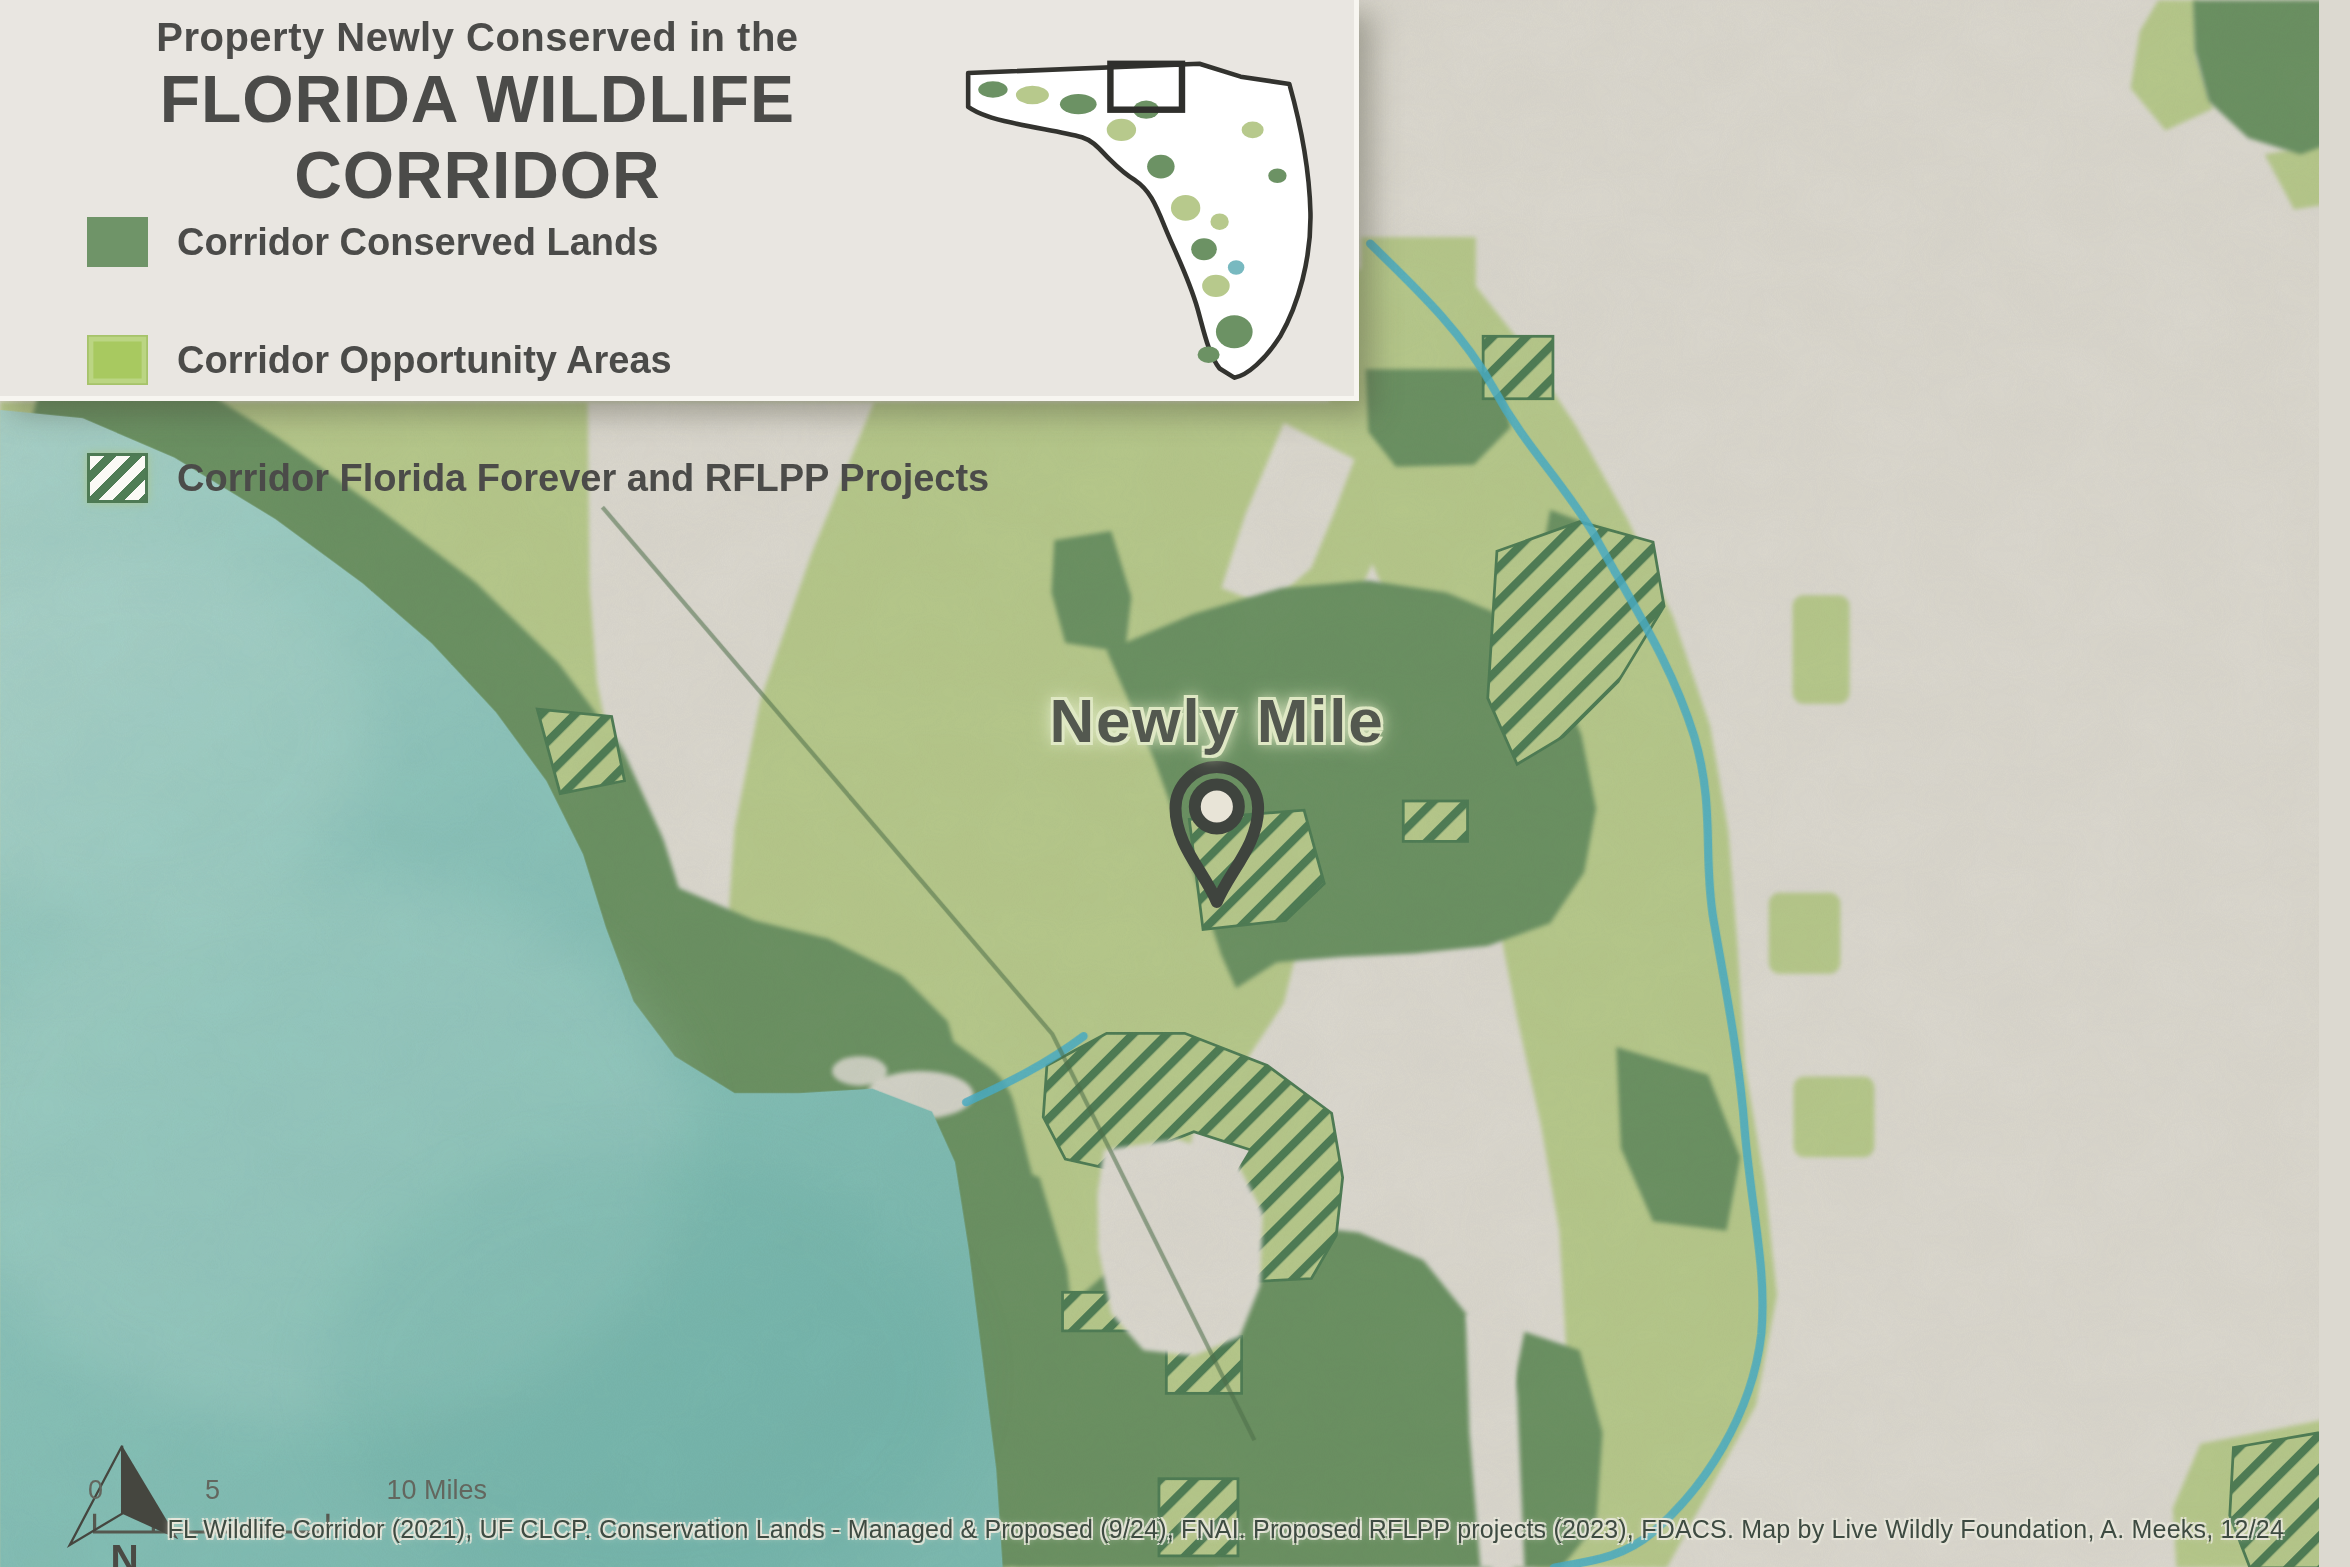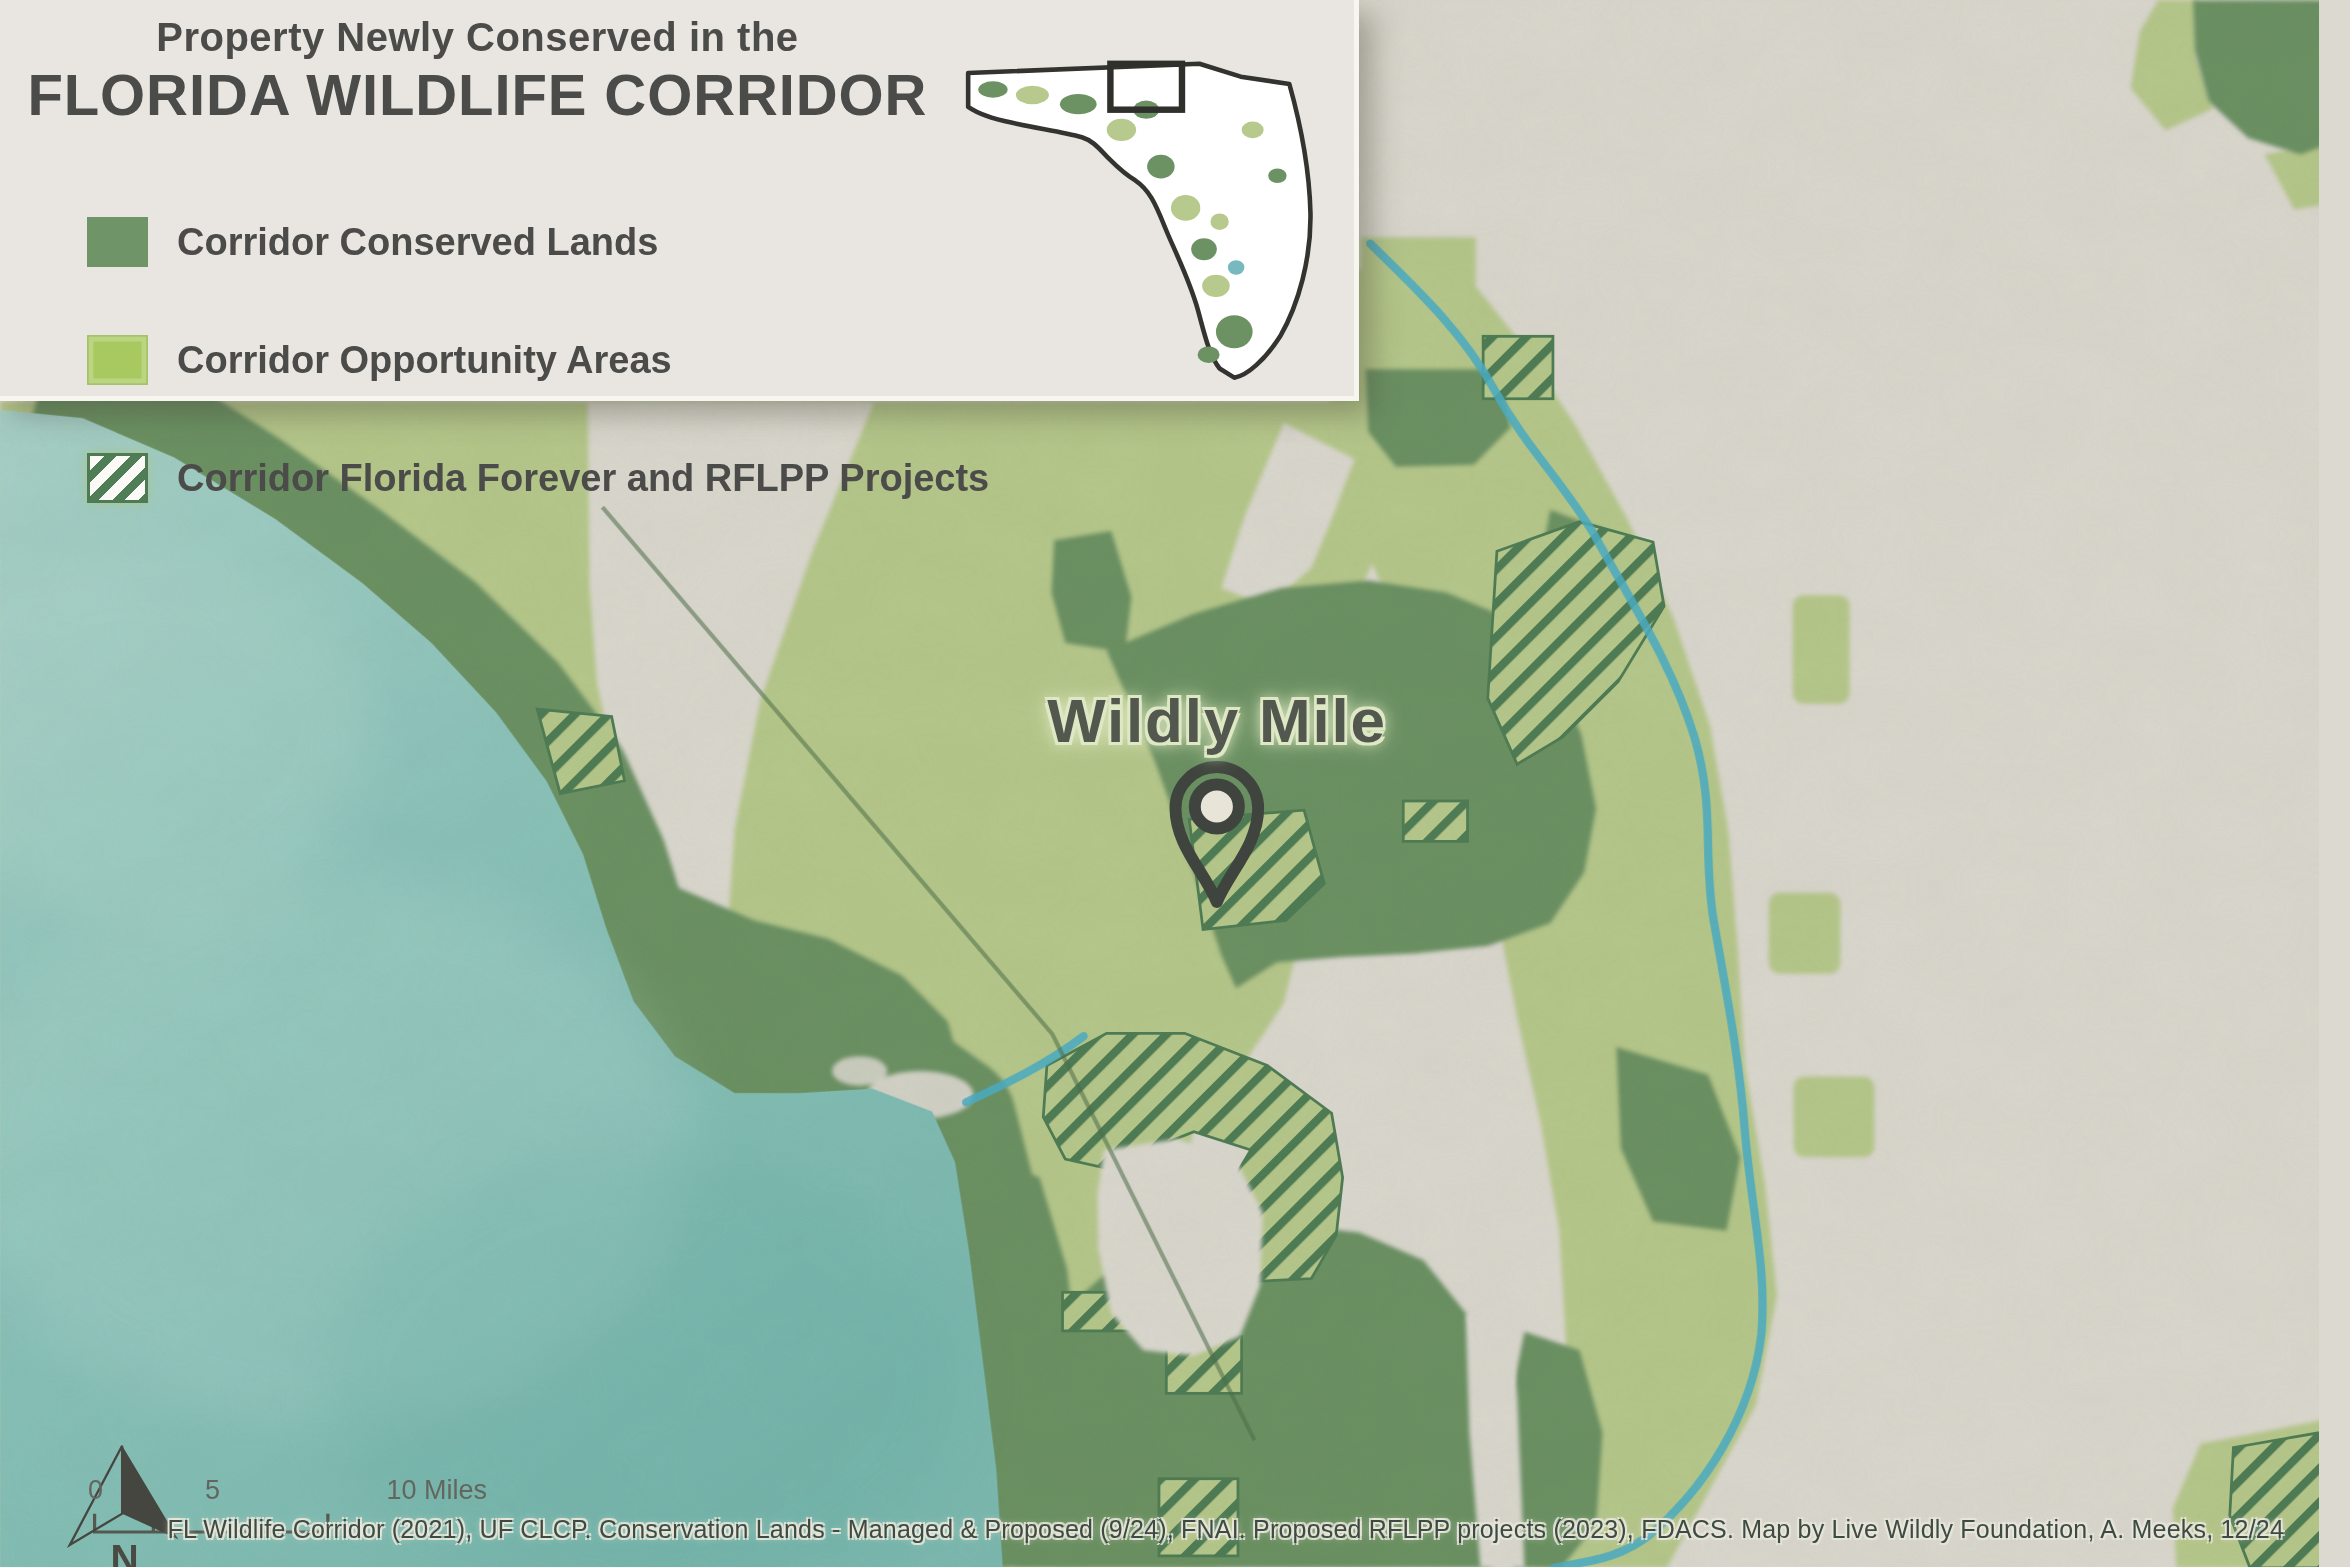--- a/index.html
+++ b/index.html
@@ -12,21 +12,21 @@
   .f-light{fill:var(--c-opportunity);}
   .f-dark{fill:var(--c-conserved);}
   .f-hatch{fill:url(#hatchPat);}
   
   #legend{position:absolute;left:0;top:0;width:1359px;height:401px;
           background:var(--c-panel);
           border-right:5.5px solid #f7f5f0;border-bottom:5.5px solid #f7f5f0;
           box-shadow:13px 13px 27.5px rgba(70,70,55,.38);box-sizing:border-box;}
   #legend-titles{position:absolute;left:18.4px;top:14.7px;width:918px;text-align:center;color:var(--c-ink);}
   #legend-title-1{font-size:40px;font-weight:700;letter-spacing:0.5px;}
-  #legend-title-2{font-size:58px;font-weight:800;letter-spacing:0.9px;margin-top:1.8px;}
+  #legend-title-2{font-size:66px;font-weight:800;letter-spacing:0.9px;margin-top:1.8px;}
   #legend-rows{position:absolute;left:87px;top:173px;display:flex;flex-direction:column;gap:24px;}
   .legend-row{display:flex;align-items:center;gap:29px;margin-top:44px;}
   .swatch{width:61px;height:50px;flex:0 0 auto;box-sizing:border-box;}
   .swatch-conserved{background:var(--c-swatch-conserved);}
   .swatch-opportunity{background:var(--c-swatch-opportunity);
       box-shadow:inset 0 0 0 6.4px rgba(255,255,255,.22), inset 0 0 0 1.8px rgba(120,160,40,.55);}
   .swatch-projects{background:repeating-linear-gradient(135deg,#fbfaf6 0 10px,var(--c-hatchline) 10px 18.4px);
       border:3.7px solid #4e7a54;box-shadow:0 0 9.2px rgba(170,200,140,.9);}
   .legend-label{font-size:38px;font-weight:600;color:var(--c-ink);white-space:nowrap;}
   
@@ -199,21 +199,21 @@
         <ellipse cx="1340" cy="300" rx="9" ry="8" fill="#78b9c0"></ellipse>
         <ellipse cx="1338" cy="370" rx="20" ry="18" fill="#6c9264"></ellipse>
         <ellipse cx="1310" cy="395" rx="12" ry="9" fill="#6c9264"></ellipse>
         <ellipse cx="1358" cy="150" rx="12" ry="9" fill="#b7c98c"></ellipse>
         <ellipse cx="1385" cy="200" rx="10" ry="8" fill="#6c9264"></ellipse>
       </g>
       <rect x="1203" y="78" width="78" height="50" fill="none" stroke="#2f2f2c" stroke-width="7"></rect>
     </svg>
   </div>
 
-  <div id="lbl-eightmile" class="maplabel">Wildly Mile</div>
+  <div id="lbl-eightmile" class="maplabel">Newly Mile</div>
 
   <div id="scale-0" class="scale-num">0</div>
   <div id="scale-5" class="scale-num">5</div>
   <div id="scale-10" class="scale-num">10 Miles</div>
 
   <div id="north-n">N</div>
 
   <div id="attribution">FL Wildlife Corridor (2021), UF CLCP. Conservation Lands - Managed &amp; Proposed (9/24), FNAI. Proposed RFLPP projects (2023), FDACS. Map by Live Wildly Foundation, A. Meeks, 12/24</div>
 </div>
 

